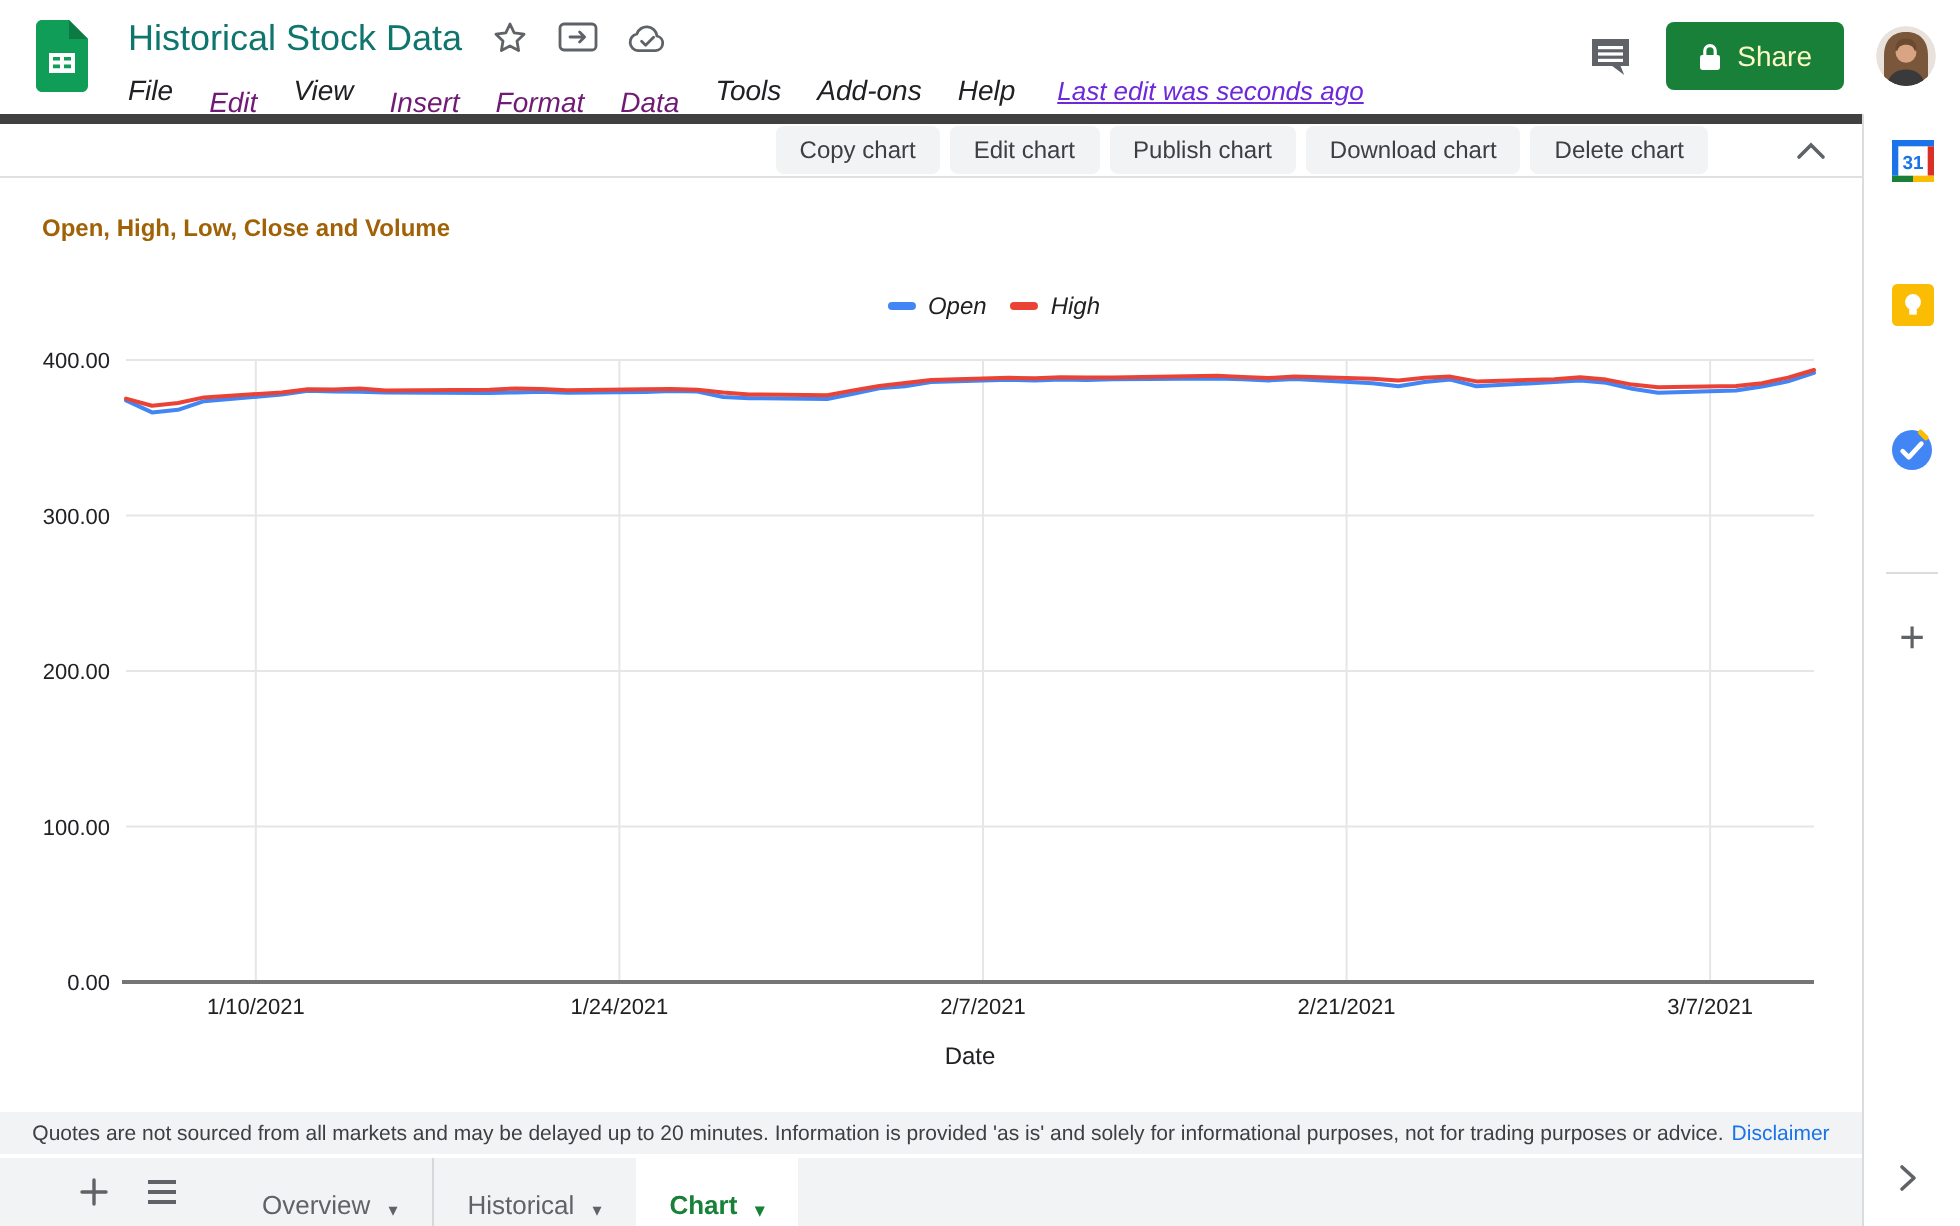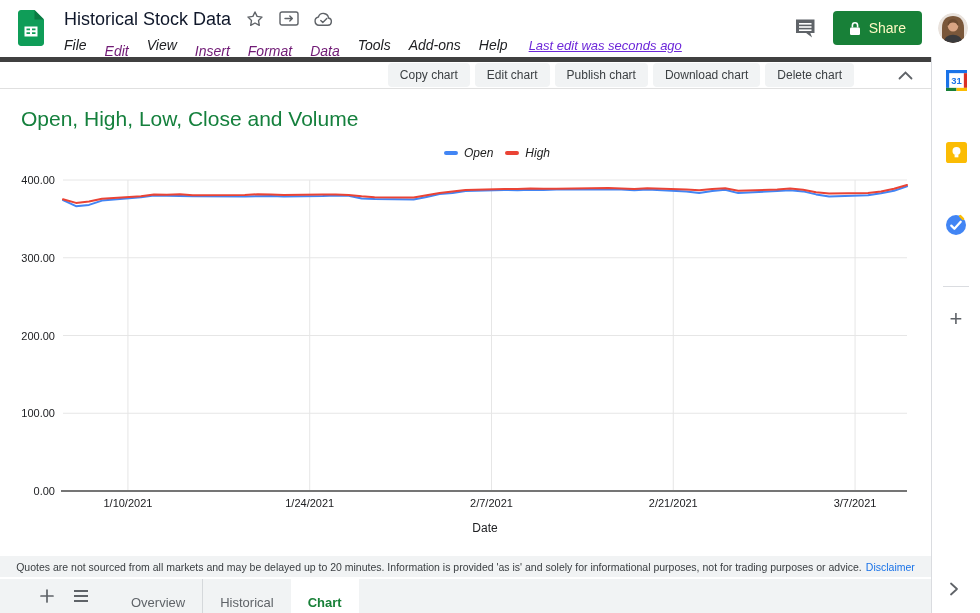--- a/index.html
+++ b/index.html
@@ -3,55 +3,55 @@
 <meta charset="utf-8">
 <style>
   html,body{margin:0;padding:0;background:#fff;}
   .app{position:relative;width:980px;height:613px;font-family:"Liberation Sans",sans-serif;background:#fff;overflow:hidden;}
 
   
   .topbar{position:absolute;top:0;left:0;width:980px;height:57px;background:#fff;}
   .logo{position:absolute;left:18px;top:10px;}
   .title-block{position:absolute;left:64px;top:6px;}
   .title-row{display:flex;align-items:center;gap:15px;height:26px;}
-  .doc-title{font-size:18px;color:#0f172a;}
+  .doc-title{font-size:18px;color:#0f766e;}
   .title-icon{display:flex;align-items:center;color:#5f6368;}
   .menubar{display:flex;align-items:center;margin-top:2px;height:22px;font-style:italic;}
   .menu-item{font-size:14px;color:#202124;padding:0 9px;border-radius:3px;cursor:pointer;}
   .menu-item:first-child{padding-left:0;}
   .menu-item.disabled{color:#701a75;cursor:default;margin-top:12px;}
   .last-edit{font-size:13px;color:#6d28d9;text-decoration:underline;margin-left:12px;cursor:pointer;}
   .topbar-right{position:absolute;right:12px;top:11px;display:flex;align-items:center;gap:16px;}
   .share-btn{display:flex;align-items:center;gap:8px;height:34px;padding:0 16px;background:#188038;border:none;border-radius:4px;color:#fef9c3;font-size:14px;font-family:"Liberation Sans",sans-serif;cursor:pointer;}
   .avatar{width:30px;height:30px;border-radius:50%;overflow:hidden;cursor:pointer;}
 
   
   .chart-toolbar{position:absolute;top:57px;left:0;width:931px;height:32px;border-top:5px solid #404040;border-bottom:1px solid #e0e0e0;background:#fff;display:flex;align-items:center;justify-content:flex-end;box-sizing:border-box;}
   .chart-toolbar-btn{height:24px;padding:0 12px;margin-left:5px;background:#f1f3f4;border:none;border-radius:4px;font-size:12px;color:#3c4043;font-family:"Liberation Sans",sans-serif;cursor:pointer;}
   .collapse-btn{margin:0 16px 0 42px;background:none;border:none;padding:2px;cursor:pointer;display:flex;align-items:center;}
 
   
   .chart-area{position:absolute;top:90px;left:0;width:931px;height:466px;background:#fff;}
-  .chart-title{position:absolute;left:21px;top:17px;font-size:21px;color:#15803d;font-weight:normal;margin:0;}
+  .chart-title{position:absolute;left:21px;top:17px;font-size:12px;color:#a16207;font-weight:bold;margin:0;}
   .legend{position:absolute;left:497px;top:56px;transform:translateX(-50%);display:flex;align-items:center;gap:12px;font-style:italic;}
   .legend-item{display:flex;align-items:center;gap:6px;}
   .legend-swatch{width:14px;height:4px;border-radius:2px;}
   .legend-label{font-size:12px;color:#212121;}
   .chart-svg{position:absolute;top:0;left:0;}
 
   
   .disclaimer{position:absolute;top:556px;left:0;width:931px;height:21px;background:#f1f3f4;display:flex;align-items:center;justify-content:center;font-size:10.5px;color:#3c4043;}
   .disclaimer-link{color:#1a73e8;margin-left:4px;text-decoration:none;cursor:pointer;}
 
   
   .tabbar{position:absolute;top:579px;left:0;width:931px;height:34px;background:#f1f3f4;display:flex;align-items:stretch;}
   .tabbar-iconbtn{width:34px;margin-top:0;background:none;border:none;display:flex;align-items:center;justify-content:center;color:#5f6368;cursor:pointer;padding:0;}
   .tabbar-iconbtn:first-child{margin-left:30px;}
   .sheet-tabs{display:flex;align-items:stretch;margin-left:16px;}
-  .tab{display:flex;align-items:flex-end;gap:9px;padding:16px 17px;font-size:13px;color:#5f6368;cursor:pointer;border-left:1px solid #d5d8db;flex-direction:column;}
+  .tab{display:flex;align-items:flex-end;gap:9px;padding:3px 17px;font-size:13px;color:#5f6368;cursor:pointer;border-left:1px solid #d5d8db;}
   .tab:first-child{border-left:none;}
   .tab .tab-arrow{font-size:9px;color:#5f6368;}
   .tab.active{background:#fff;color:#188038;font-weight:bold;border-left:none;}
   .tab.active .tab-arrow{color:#188038;}
 
   
   .side-panel{position:absolute;left:931px;top:57px;width:49px;height:556px;background:#fff;border-left:1px solid #dadce0;box-sizing:border-box;}
   .side-panel-icons{display:flex;flex-direction:column;align-items:center;padding-top:13px;}
   .side-icon{width:22px;height:22px;margin-bottom:50px;cursor:pointer;display:flex;justify-content:center;}
   .side-divider{width:26px;height:1px;background:#dadce0;margin-bottom:22px;}

